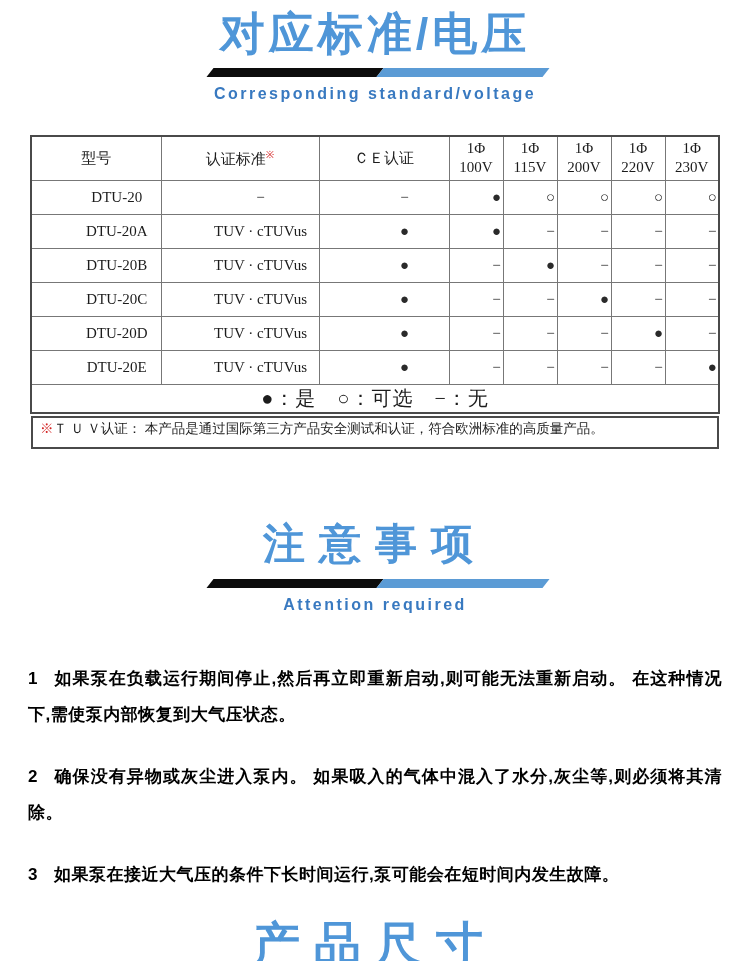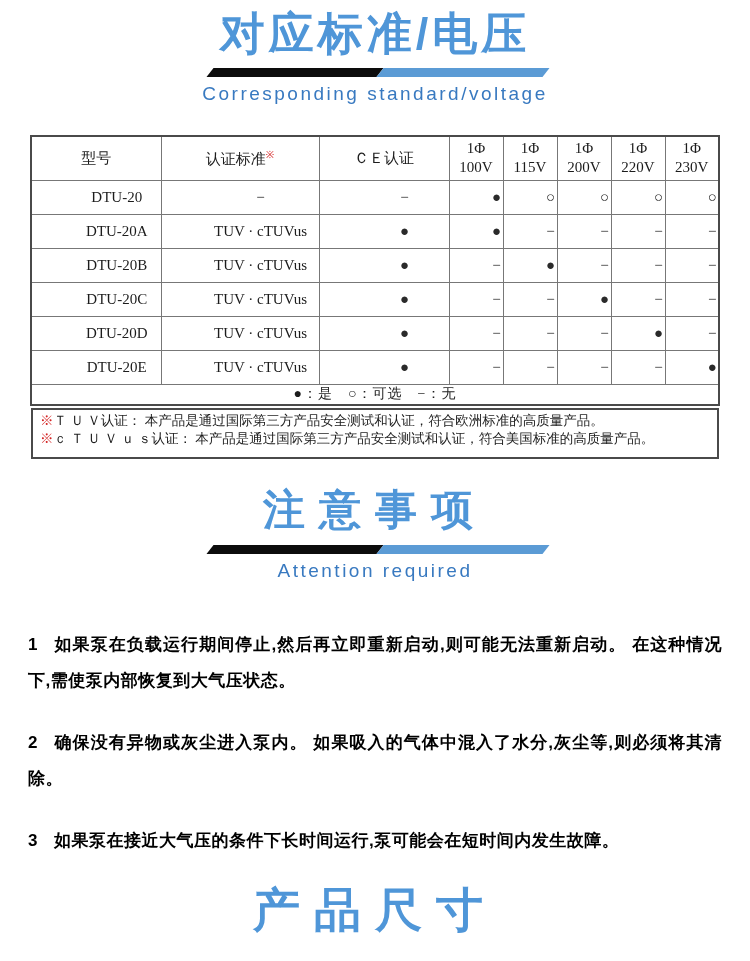--- a/index.html
+++ b/index.html
@@ -31,22 +31,22 @@
   }
   .deco-bar .seg {
     position:absolute; top:0; height:9px;
     transform:skewX(-38deg);
   }
   .seg.black { left:6px;  width:170px; background:#0c0c0c; }
   .seg.blue  { left:176px; width:166px; background:#5b9bd5; }
   .sec-sub {
     margin-top:8px;
     color:#3879c0;
-    font-weight:400;
-    font-size:19px;
+    font-weight:700;
+    font-size:16px;
     line-height:17px;
     letter-spacing:2.5px;
   }
 
   
   .std-table {
     width:688px;
     margin:33px auto 0;
     border-collapse:collapse;
     table-layout:fixed;
@@ -58,36 +58,36 @@
     text-align:center;
     vertical-align:middle;
     font-size:15px;
   }
   .std-table { border:2px solid #4a4a4a; }
   .std-table .hrow td { height:44px; font-size:15px; }
   .std-table .drow td { height:34px;padding-left:41px; }
   .vhead { font-size:14px; line-height:19px;margin-top:36px; }
   .sym { font-size:14px; color:#2a2a2a; }
   .sup-mark { color:#d42222; font-size:10px; vertical-align:super; }
-  .legend-row td { height:21px; font-size:14px; letter-spacing:1px; }
+  .legend-row td { height:21px; font-size:20px; letter-spacing:1px; }
 
   .footnote-box {
     width:688px;
     margin:2px auto 0;
     border:2px solid #4a4a4a;
     padding:2px 7px 9px;
     font-family:"Liberation Serif","DejaVu Serif",serif;
     font-size:13.5px;
     line-height:18px;
     color:#1c1c1c;
   }
   .fn-marker { color:#d42222; }
 
   
-  .sec2 { margin-top:28px; }
+  .sec2 { margin-top:72px; }
   .deco-bar.b2 { margin-top:12px; }
 
   
   .notes { margin:48px 28px 0; }
   .note {
     font-size:17px;
     line-height:36px;
     font-weight:600;
     color:#000000;
     letter-spacing:0.5px;
@@ -206,21 +206,20 @@
       </tr>
 
       <tr class="legend-row">
         <td colspan="8">●：是　○：可选　−：无</td>
       </tr>
     </tbody>
   </table>
 
   <div class="footnote-box">
     <div><span class="fn-marker">※</span><span>Ｔ Ｕ Ｖ认证： 本产品是通过国际第三方产品安全测试和认证，符合欧洲标准的高质量产品。</span></div>
-    <div><span class="fn-marker">※</span><span>ｃ Ｔ Ｕ Ｖ ｕ ｓ认证： 本产品是通过国际第三方产品安全测试和认证，符合美国标准的高质量产品。</span></div>
   </div>
 
   <div class="sec-header sec2">
     <div class="sec-title wide">注意事项</div>
     <div class="deco-bar b2">
       <div class="seg black"></div>
       <div class="seg blue"></div>
     </div>
     <div class="sec-sub">Attention required</div>
   </div>

